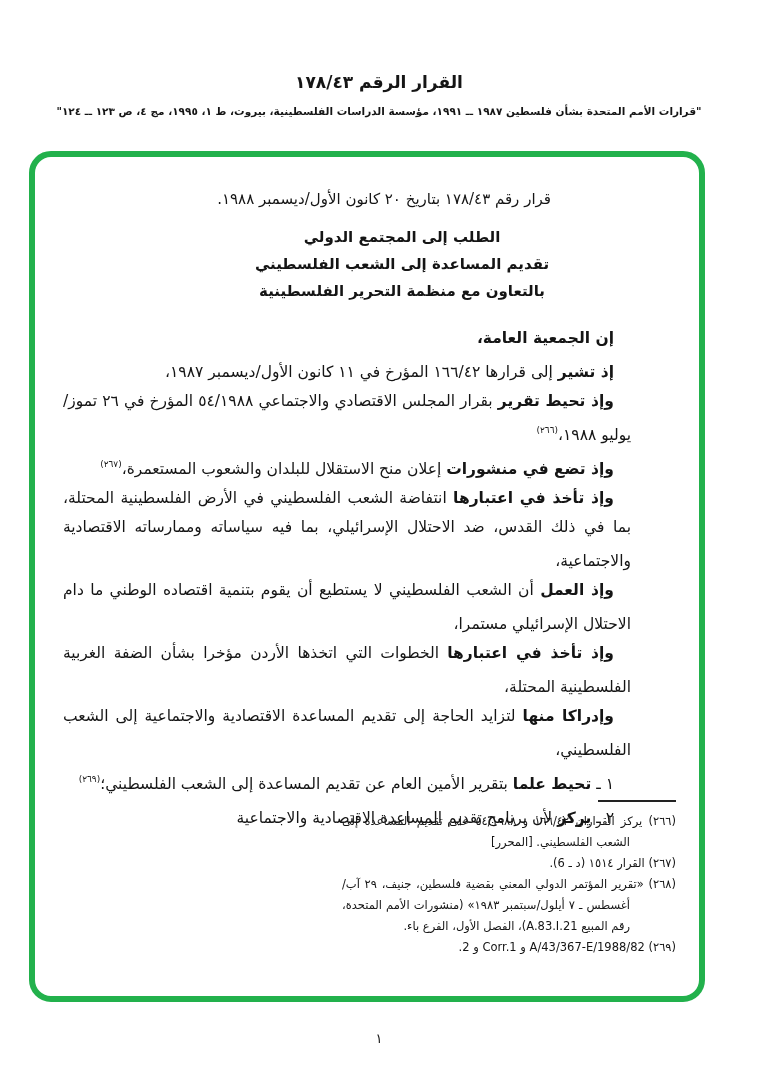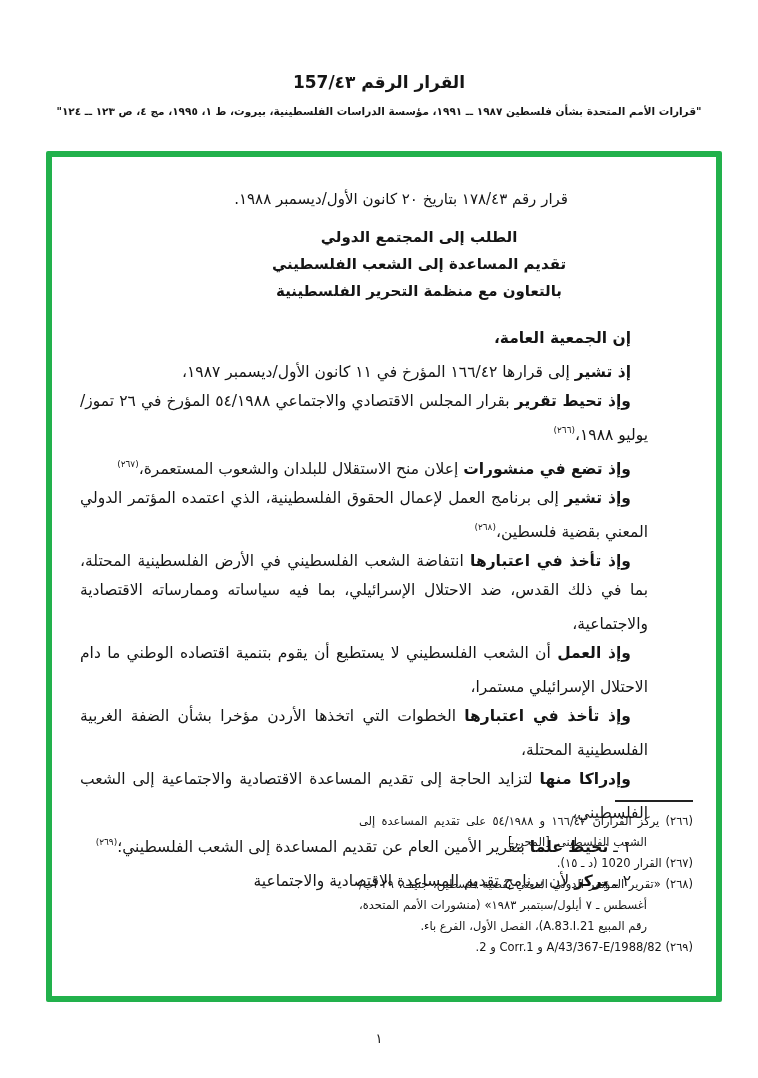--- a/index.html
+++ b/index.html
@@ -13,24 +13,24 @@
     font-family:"DejaVu Sans", sans-serif;
     direction:rtl;
     overflow:hidden;
   }
   .doc-header { position:absolute; top:72px; right:0; left:0; text-align:center; }
   .doc-title { font-size:17px; font-weight:bold; }
   .doc-source { margin-top:13px; font-size:10.5px; font-weight:bold; }
 
   .frame {
     position:absolute;
-    top:151px; left:46px;
+    top:151px; left:29px;
     width:676px; height:851px;
     border:6px solid #22b14c;
-    border-radius:2px;
+    border-radius:22px;
   }
   .res-line {
     margin:30px 148px 0 28px;
     font-size:15px;
     text-align:right;
     line-height:24px;
   }
   .title-block {
     margin-top:13px;
     padding-left:22px;
@@ -66,52 +66,51 @@
   }
   .fn { padding-right:46px; text-indent:-46px; }
   .page-num { position:absolute; top:1031px; right:0; left:0; text-align:center; font-size:13px; }
 </style>
 </head>
 <body>
 
 <div class="page">
 
   <div class="doc-header">
-    <div class="doc-title">القرار الرقم 157/٤٣</div>
+    <div class="doc-title">القرار الرقم ١٧٨/٤٣</div>
     <div class="doc-source">"قرارات الأمم المتحدة بشأن فلسطين ١٩٨٧ ــ ١٩٩١، مؤسسة الدراسات الفلسطينية، بيروت، ط ١، ١٩٩٥، مج ٤، ص ١٢٣ ــ ١٢٤"</div>
   </div>
 
   <div class="frame">
 
     <div class="res-line">قرار رقم ١٧٨/٤٣ بتاريخ ٢٠ كانون الأول/ديسمبر ١٩٨٨.</div>
 
     <div class="title-block">
       <div>الطلب إلى المجتمع الدولي</div>
       <div>تقديم المساعدة إلى الشعب الفلسطيني</div>
       <div>بالتعاون مع منظمة التحرير الفلسطينية</div>
     </div>
 
     <div class="body-col">
       <p class="para"><span></span><b class="lead">إن الجمعية العامة،</b><span></span><sup class="ref"></sup></p>
       <p class="para"><span></span><b class="lead">إذ تشير</b><span> إلى قرارها ١٦٦/٤٢ المؤرخ في ١١ كانون الأول/ديسمبر ١٩٨٧،</span><sup class="ref"></sup></p>
       <p class="para"><span></span><b class="lead">وإذ تحيط تقرير</b><span> بقرار المجلس الاقتصادي والاجتماعي ٥٤/١٩٨٨ المؤرخ في ٢٦ تموز/يوليو ١٩٨٨،</span><sup class="ref">(٢٦٦)</sup></p>
       <p class="para"><span></span><b class="lead">وإذ تضع في منشورات</b><span> إعلان منح الاستقلال للبلدان والشعوب المستعمرة،</span><sup class="ref">(٢٦٧)</sup></p>
-      <p class="para"><span></span><b class="lead">وإذ تشير</b><span> إلى برنامج العمل لإعمال الحقوق الفلسطينية، الذي اعتمده المؤتمر الدولي المعني بقضية فلسطين،</span><sup class="ref">(٢٦٨)</sup></p>
       <p class="para"><span></span><b class="lead">وإذ تأخذ في اعتبارها</b><span> انتفاضة الشعب الفلسطيني في الأرض الفلسطينية المحتلة، بما في ذلك القدس، ضد الاحتلال الإسرائيلي، بما فيه سياساته وممارساته الاقتصادية والاجتماعية،</span><sup class="ref"></sup></p>
       <p class="para"><span></span><b class="lead">وإذ العمل</b><span> أن الشعب الفلسطيني لا يستطيع أن يقوم بتنمية اقتصاده الوطني ما دام الاحتلال الإسرائيلي مستمرا،</span><sup class="ref"></sup></p>
       <p class="para"><span></span><b class="lead">وإذ تأخذ في اعتبارها</b><span> الخطوات التي اتخذها الأردن مؤخرا بشأن الضفة الغربية الفلسطينية المحتلة،</span><sup class="ref"></sup></p>
       <p class="para"><span></span><b class="lead">وإدراكا منها</b><span> لتزايد الحاجة إلى تقديم المساعدة الاقتصادية والاجتماعية إلى الشعب الفلسطيني،</span><sup class="ref"></sup></p>
       <p class="para"><span>١ ـ </span><b class="lead">تحيط علما</b><span> بتقرير الأمين العام عن تقديم المساعدة إلى الشعب الفلسطيني؛</span><sup class="ref">(٢٦٩)</sup></p>
       <p class="para"><span>٢ ـ </span><b class="lead">يركز</b><span> لأن برنامج تقديم المساعدة الاقتصادية والاجتماعية</span><sup class="ref"></sup></p>
     </div>
 
     <div class="footnotes">
       <div class="fn-sep"></div>
       <div class="fn"><span>(٢٦٦)</span> <span>يركز القراران ١٦٦/٤٢ و ٥٤/١٩٨٨ على تقديم المساعدة إلى الشعب الفلسطيني. [المحرر]</span></div>
-      <div class="fn"><span>(٢٦٧)</span> <span>القرار 1020 (د ـ ١٥).</span></div>
+      <div class="fn"><span>(٢٦٧)</span> <span>القرار ١٥١٤ (د ـ 6).</span></div>
       <div class="fn"><span>(٢٦٨)</span> <span>«تقرير المؤتمر الدولي المعني بقضية فلسطين، جنيف، ٢٩ آب/أغسطس ـ ٧ أيلول/سبتمبر ١٩٨٣» (منشورات الأمم المتحدة، رقم المبيع A.83.I.21)، الفصل الأول، الفرع باء.</span></div>
       <div class="fn"><span>(٢٦٩)</span> <span>A/43/367-E/1988/82 و Corr.1 و 2.</span></div>
     </div>
 
   </div>
 
   <div class="page-num">١</div>
 
 </div>
 

